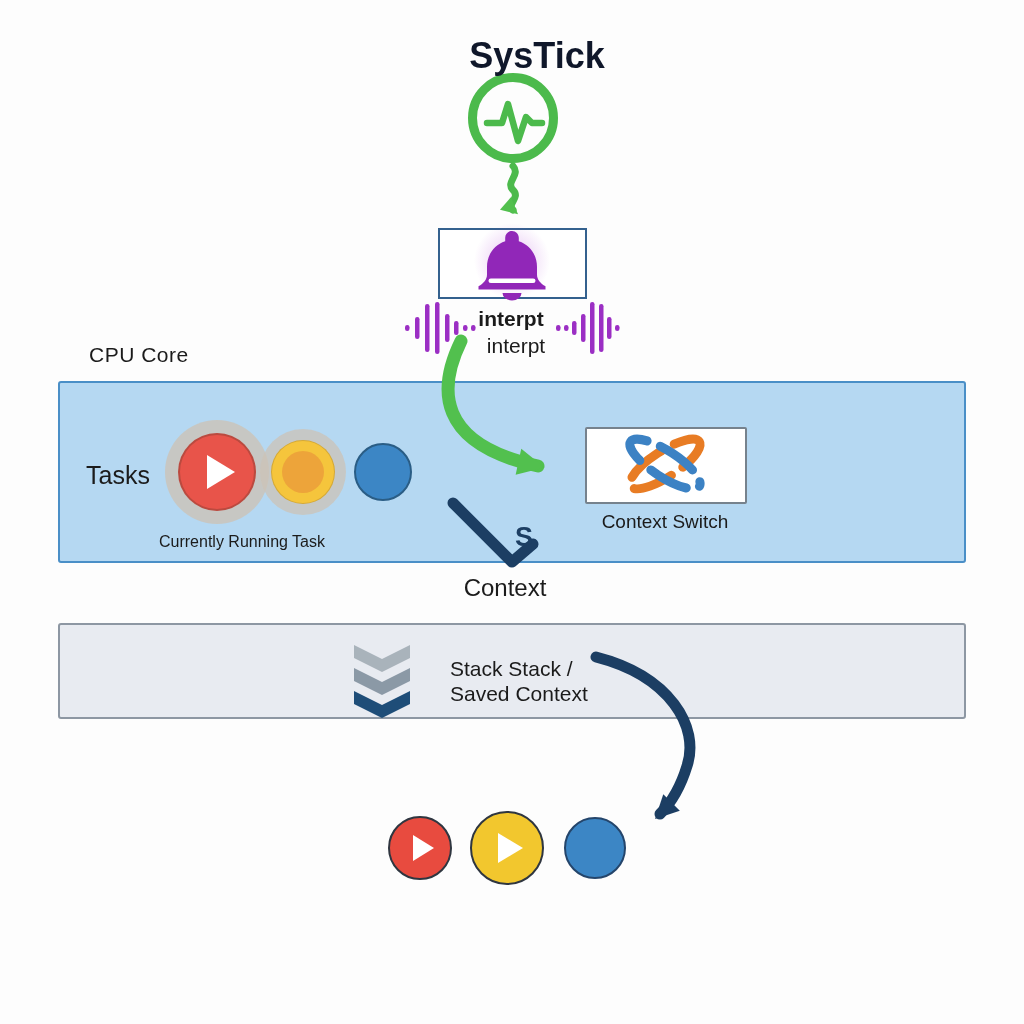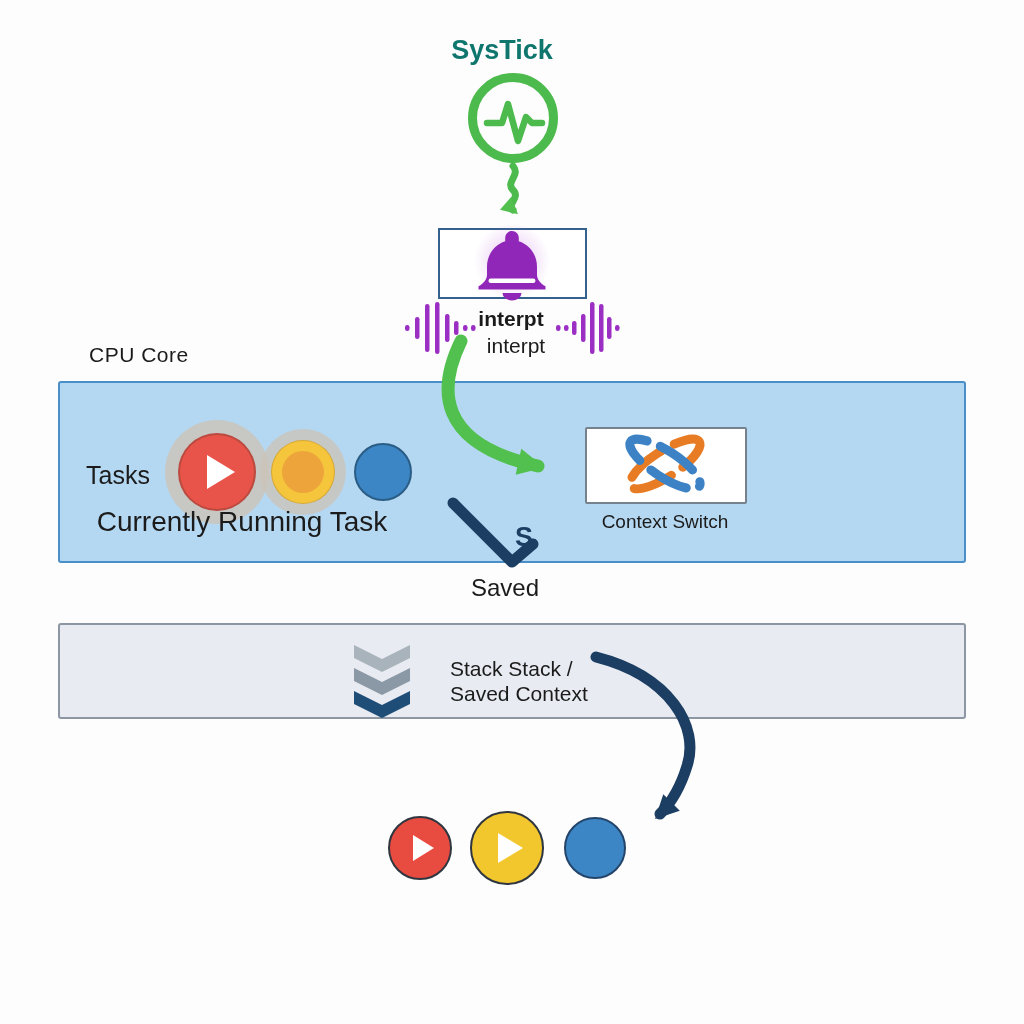--- a/index.html
+++ b/index.html
@@ -10,26 +10,26 @@
   .box{position:absolute;box-sizing:border-box;}
   .bell-box{left:438px;top:228px;width:149px;height:71px;background:#ffffff;border:2px solid #34618e;z-index:1;}
   .cpu-box{left:58px;top:381px;width:908px;height:182px;background:#b5d8f2;border:2px solid #4a8fc7;border-radius:3px;z-index:1;}
   .context-box{left:585px;top:427px;width:162px;height:77px;background:#ffffff;border:2px solid #76828d;border-radius:2px;z-index:2;}
   .stack-box{left:58px;top:623px;width:908px;height:96px;background:#e8ebf1;border:2px solid #8d97a3;border-radius:3px;z-index:1;}
 
   .overlay{position:absolute;left:0;top:0;z-index:4;pointer-events:none;}
 
   .label{position:absolute;z-index:5;white-space:nowrap;line-height:1.1;}
   .centered{transform:translateX(-50%);}
-  .systick-label{left:502px;top:36px;font-size:27px;font-weight:bold;color:#0f766e;}
+  .systick-label{left:537px;top:36px;font-size:36px;font-weight:bold;color:#0f172a;}
   .int-line1{left:511px;top:307px;font-size:21px;font-weight:bold;}
   .int-line2{left:516px;top:334px;font-size:21px;}
   .cpu-core-label{left:89px;top:343px;font-size:21px;letter-spacing:.5px;}
   .tasks-label{left:86px;top:462px;font-size:25px;}
-  .current-task-label{left:242px;top:507px;font-size:28px;}
+  .current-task-label{left:242px;top:533px;font-size:16px;}
   .context-switch-label{left:665px;top:512px;font-size:19px;}
   .s-label{left:524px;top:523px;font-size:27px;font-weight:bold;color:#1c3e63;}
   .pendsv-label{left:505px;top:575px;font-size:24px;}
   .stack-line1{left:450px;top:657px;font-size:21px;}
   .stack-line2{left:450px;top:682px;font-size:21px;}
   .new-task-label{left:508px;top:913px;font-size:24px;}
 
   .circle{position:absolute;border-radius:50%;box-sizing:border-box;z-index:3;display:flex;align-items:center;justify-content:center;}
   .halo-red{left:165px;top:420px;width:104px;height:104px;background:rgba(204,195,183,.8);z-index:2;}
   .task-red-top{left:178px;top:433px;width:78px;height:78px;background:#e8544a;border:2px solid rgba(150,66,55,.55);}
@@ -148,17 +148,17 @@
   <div class="circle task-blue-bot"></div>
 
   <div class="label centered systick-label">SysTick</div>
   <div class="label centered int-line1">interpt</div>
   <div class="label centered int-line2">interpt</div>
   <div class="label cpu-core-label">CPU Core</div>
   <div class="label tasks-label">Tasks</div>
   <div class="label centered current-task-label">Currently Running Task</div>
   <div class="label centered context-switch-label">Context Switch</div>
   <div class="label centered s-label">S</div>
-  <div class="label centered pendsv-label">Saved</div>
+  <div class="label centered pendsv-label">Context</div>
   <div class="label stack-line1">Stack Stack /</div>
   <div class="label stack-line2">Saved Context</div>
 
 </div>
 
 </body></html>

